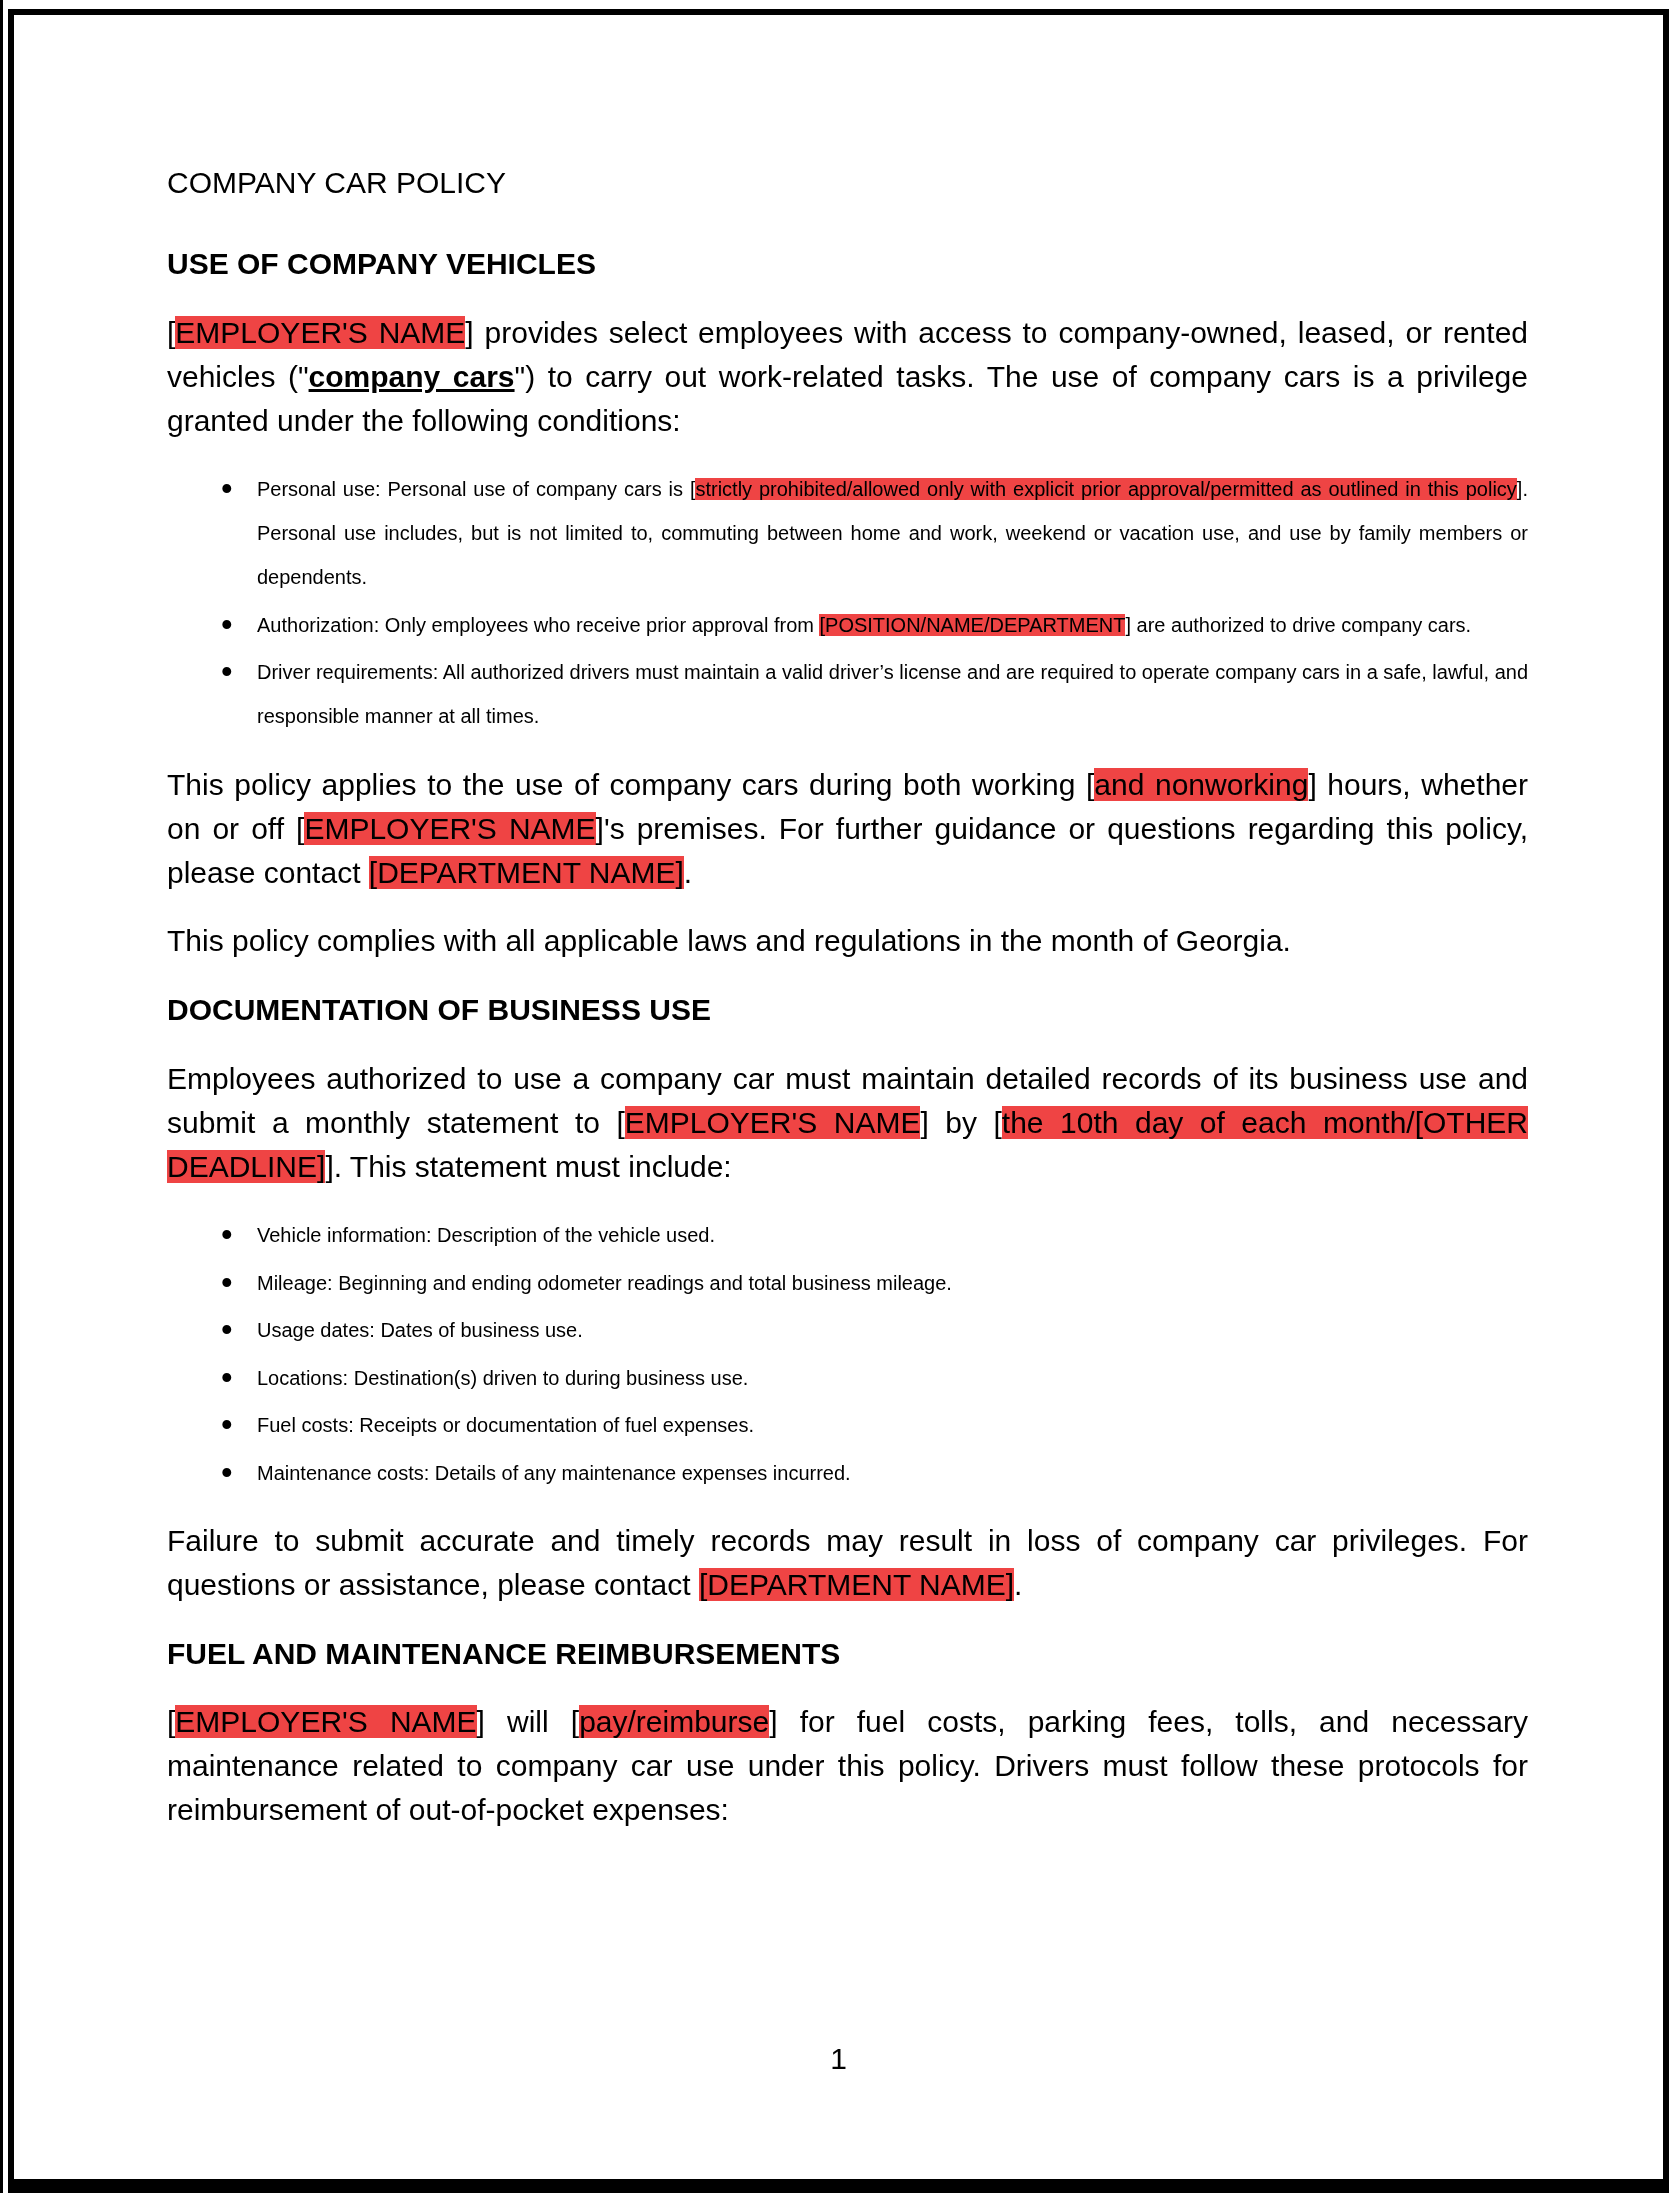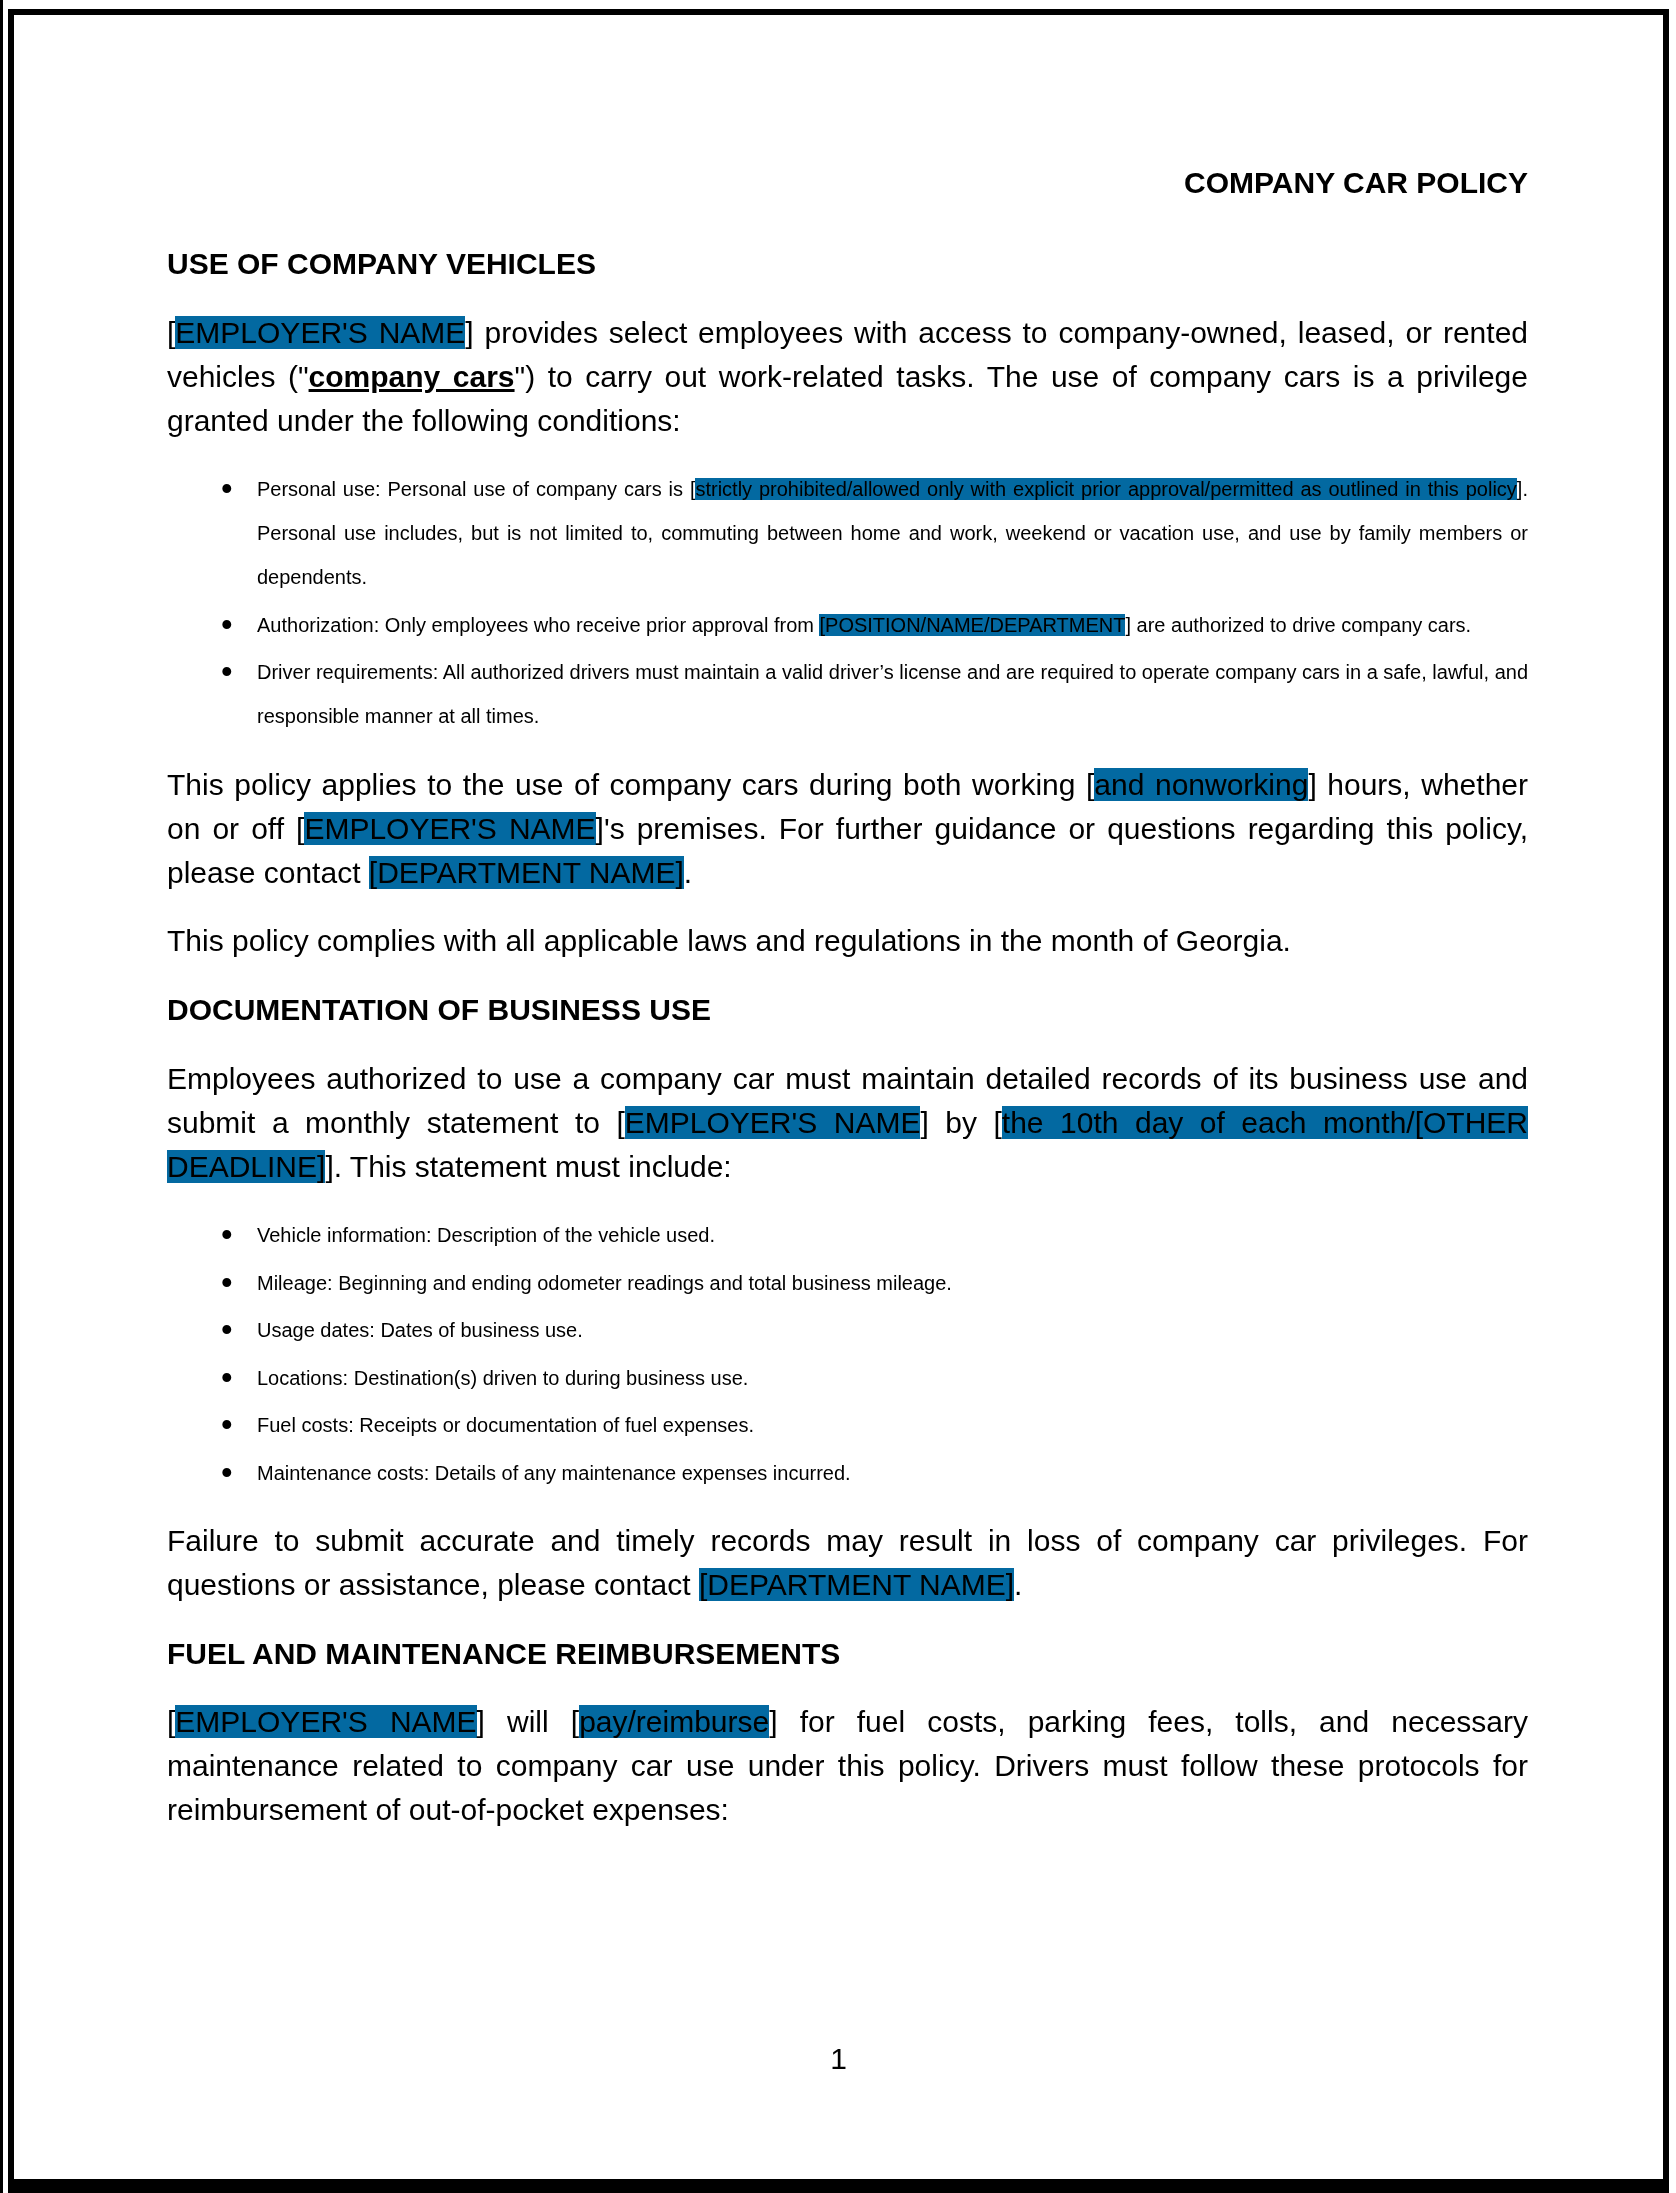--- a/index.html
+++ b/index.html
@@ -17,21 +17,21 @@
   }
   .page-frame {
     position: absolute; left: 8px; top: 8.8px; right: 8px; bottom: 0;
     border: 6.1px solid #000; border-bottom-width: 15px;
     pointer-events: none;
   }
   .content {
     position: absolute; left: 167px; right: 149px; top: 161px;
   }
   .doc-title {
-    font-size: 30px; font-weight: bold; text-align: right;
+    font-size: 30px; font-weight: normal; text-align: left;
     margin: 0 0 37px 0; line-height: 44px;
   }
   .heading {
     font-size: 30px; font-weight: bold; line-height: 44px;
     margin: 19.3px 0 24.6px 0;
   }
   .heading:first-of-type { margin-top: 0; }
   .para {
     font-size: 30px; line-height: 44px; text-align: justify;
     margin: 0 0 24.6px 0;
@@ -41,21 +41,21 @@
   }
   ul.bullets li {
     font-size: 20px; line-height: 44px; text-align: justify;
     position: relative; padding-left: 36px; margin: 0 0 3.5px 0;
   }
   ul.bullets li::before {
     content: "\2022";
     position: absolute; left: 0; top: 0;
     font-size: 33px;
   }
-  .hl { background: #0369a1; }
+  .hl { background: #ef4444; }
   .b  { font-weight: bold; text-decoration: underline; }
   .page-number {
     position: absolute; left: 0; top: 2041px; width: 100%;
     text-align: center; font-size: 30px; line-height: 35px;
   }
 </style>
 </head>
 <body>
 
 <div class="edge-left"></div>

